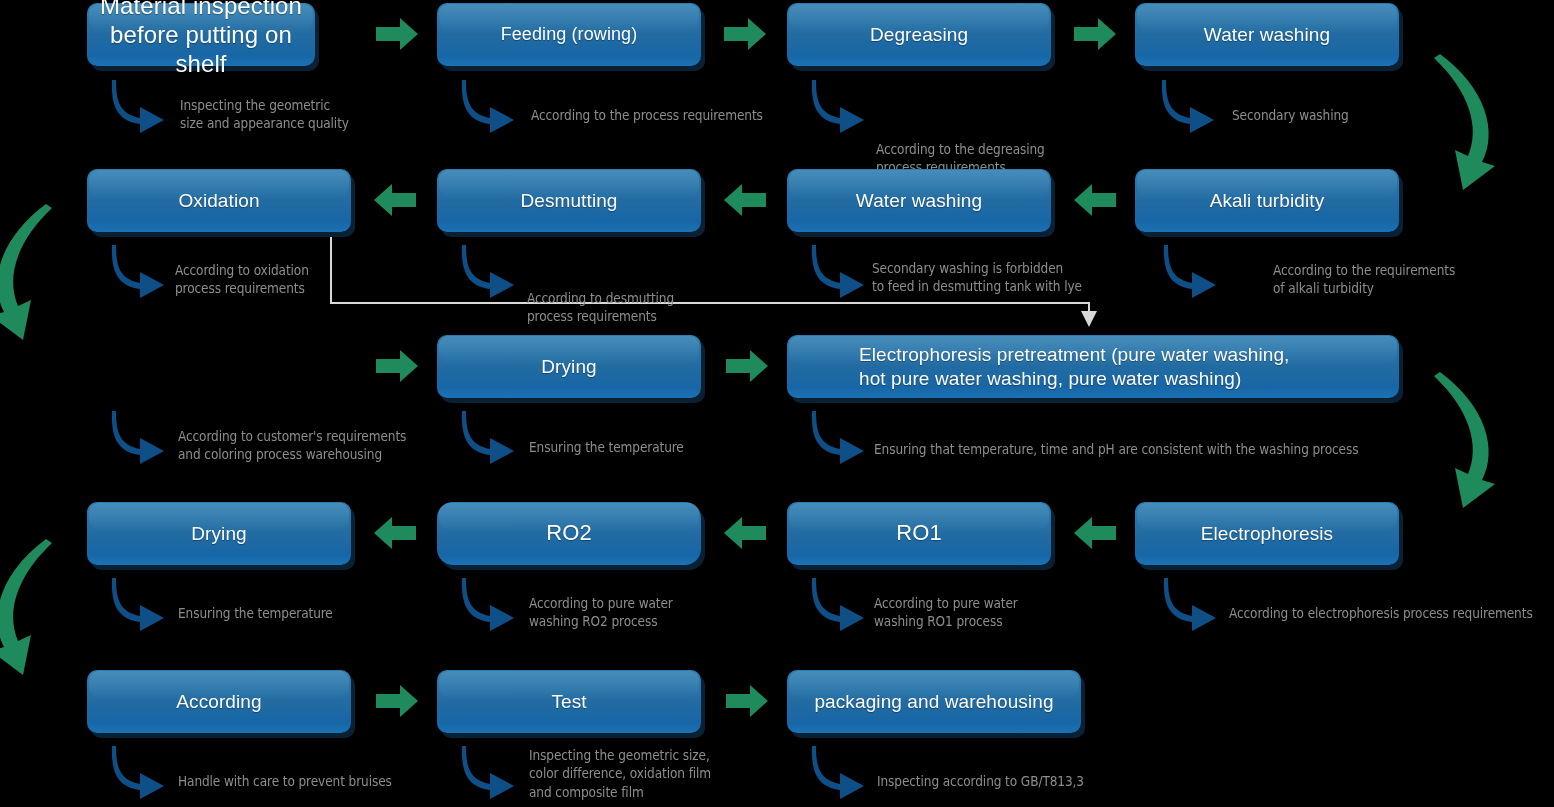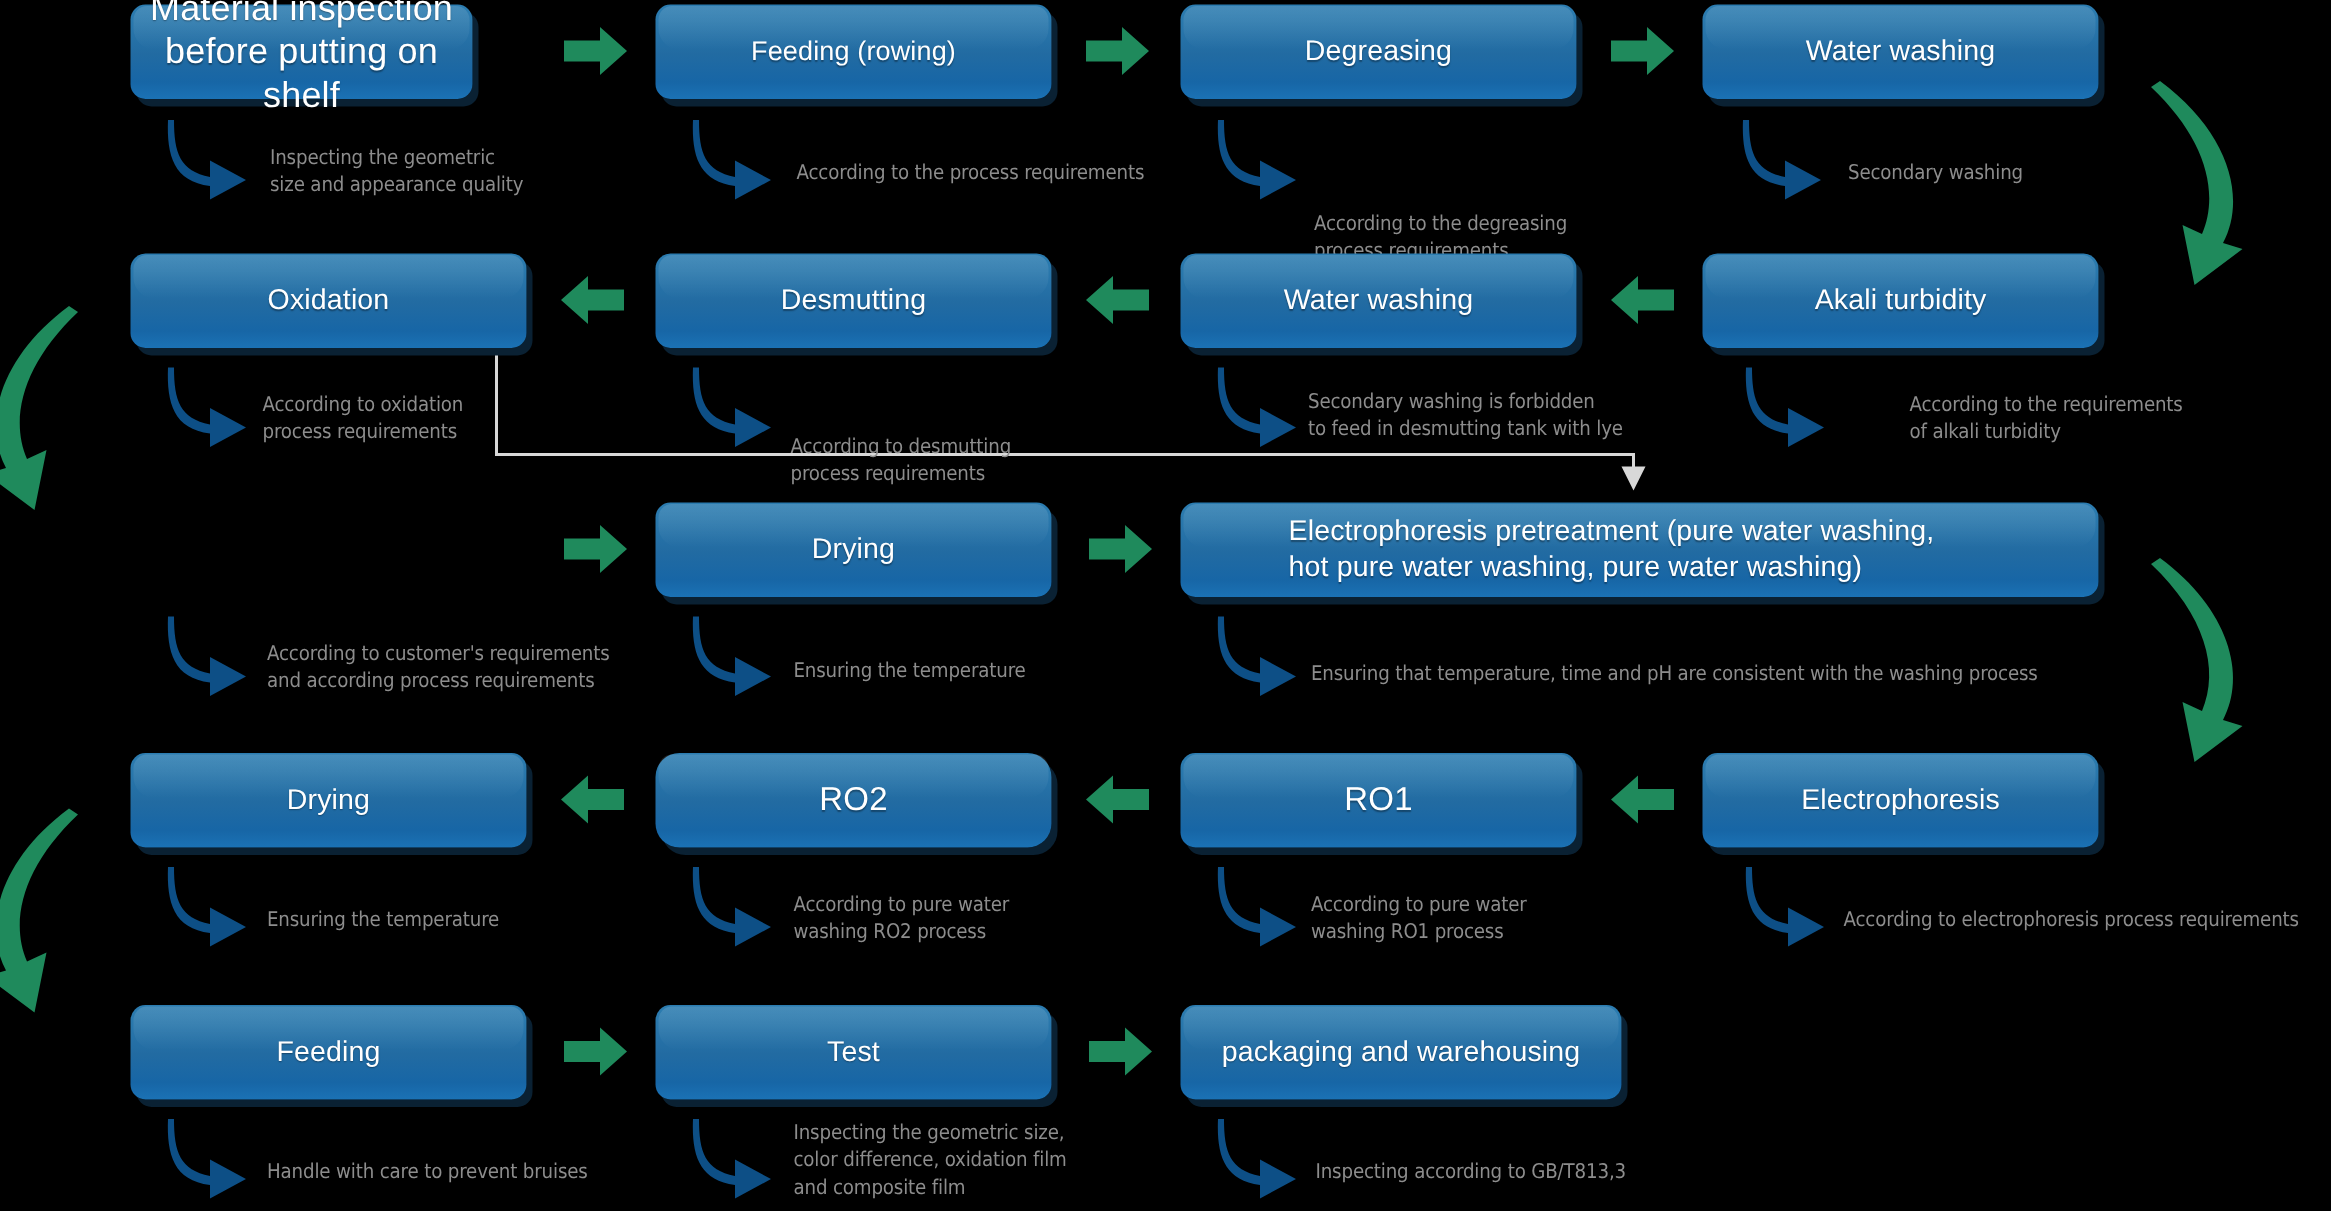--- a/index.html
+++ b/index.html
@@ -204,21 +204,21 @@
       <path d="M88,14 C42,48 30,92 46,122 L33,126 L65,150 L73,110 L60,116 C48,88 58,52 94,18 Z" fill="#1f8a5c"></path>
     </svg>
   </div>
 
   <div class="noteArrow" style="left:110px;top:409px;">
     <svg width="70" height="58" viewBox="0 0 70 58">
       <path d="M6,2 C6,24 10,36 30,40 L30,29 L54,42 L30,55 L30,46 C6,43 1,26 2,2 Z" fill="#0d4f86"></path>
     </svg>
   </div>
   <div class="note" style="left:178px;top:427px;width:270px;">According to customer's requirements
-and according process requirements</div>
+and coloring process warehousing</div>
 
   <div class="garrow" style="left:376px;top:349px;">
     <svg width="42" height="34" viewBox="0 0 42 34">
         <path d="M0,10 L24,10 L24,1 L42,17 L24,33 L24,24 L0,24 Z" fill="#1f8a5c"></path>
       </svg>
   </div>
 
   <div class="node" style="left:437px;top:335px;width:264px;height:63px;font-size:19px;">
     <span class="lbl">Drying</span>
   </div>
@@ -312,21 +312,21 @@
   </div>
   <div class="note" style="left:1229px;top:604px;width:340px;">According to electrophoresis process requirements</div>
 
   <div class="gcurve" style="left:-42px;top:525px;">
     <svg width="130" height="150" viewBox="0 0 130 150">
       <path d="M88,14 C42,48 30,92 46,122 L33,126 L65,150 L73,110 L60,116 C48,88 58,52 94,18 Z" fill="#1f8a5c"></path>
     </svg>
   </div>
 
   <div class="node" style="left:87px;top:670px;width:264px;height:63px;font-size:19px;">
-    <span class="lbl">Feeding</span>
+    <span class="lbl">According</span>
   </div>
   <div class="noteArrow" style="left:110px;top:744px;">
     <svg width="70" height="58" viewBox="0 0 70 58">
       <path d="M6,2 C6,24 10,36 30,40 L30,29 L54,42 L30,55 L30,46 C6,43 1,26 2,2 Z" fill="#0d4f86"></path>
     </svg>
   </div>
   <div class="note" style="left:178px;top:772px;width:300px;">Handle with care to prevent bruises</div>
 
   <div class="garrow" style="left:376px;top:684px;">
     <svg width="42" height="34" viewBox="0 0 42 34">

